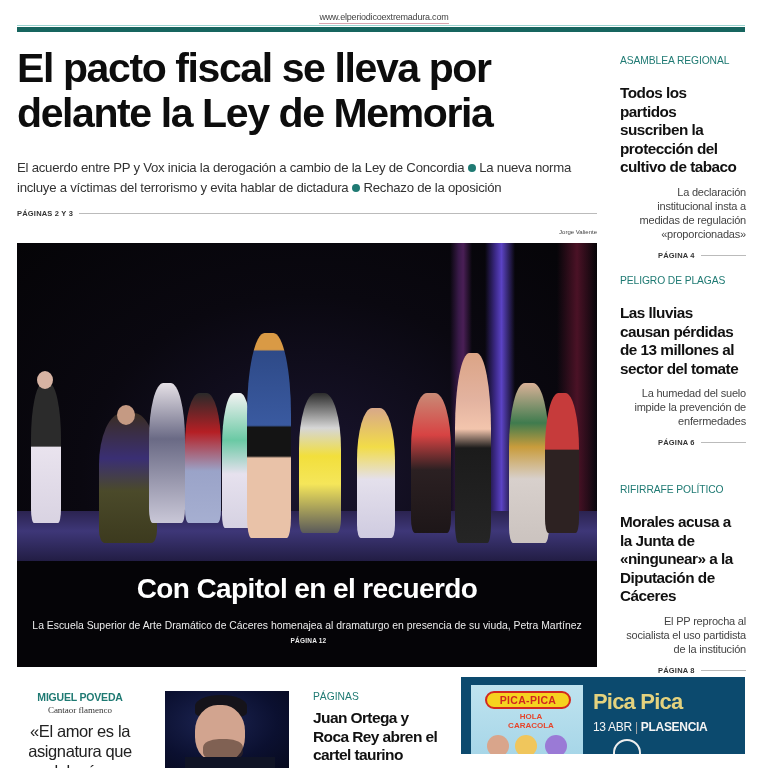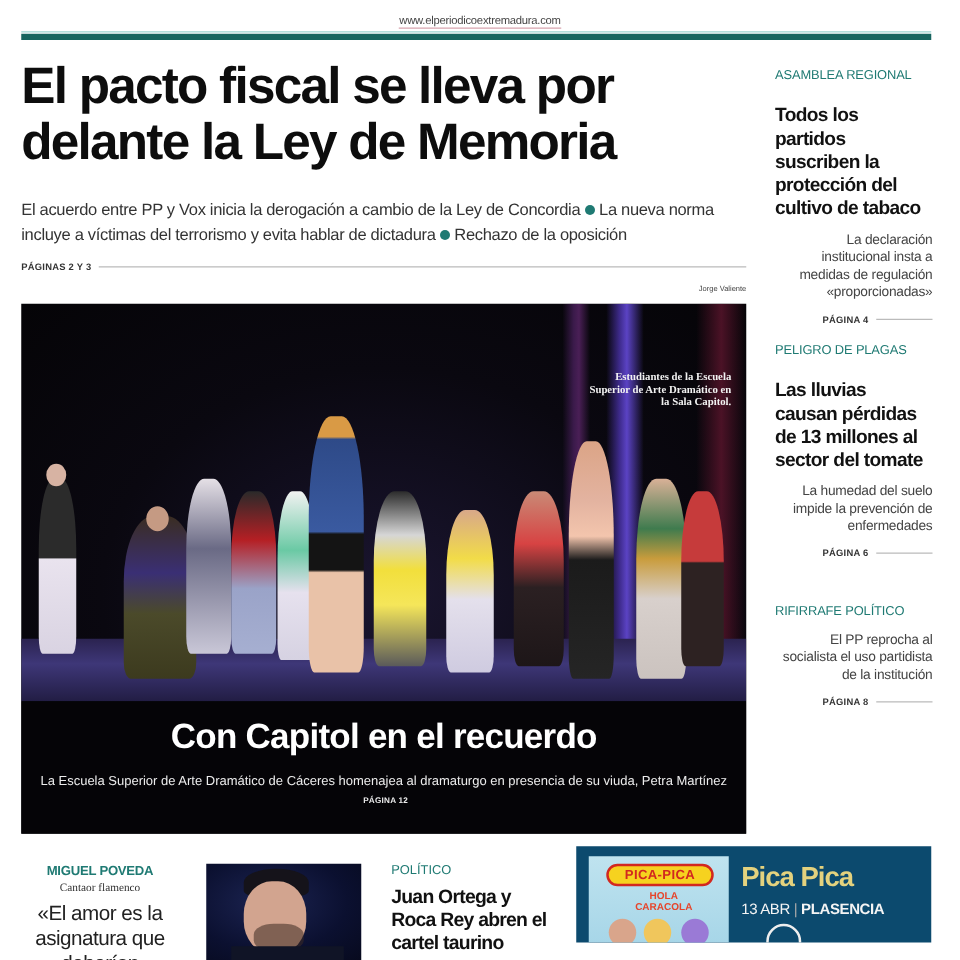--- a/index.html
+++ b/index.html
@@ -93,21 +93,20 @@
   <div class="dancer" style="left:168px;top:150px;width:36px;height:130px;background:linear-gradient(180deg,#2a2a2a 0%,#b51f24 30%,#9aa3c8 60%,#a6afd1 100%);"></div>
   <div class="dancer" style="left:205px;top:150px;width:30px;height:135px;background:linear-gradient(180deg,#f2f2f2 0%,#6ac9a4 35%,#e6e1ee 60%,#d6d2e2 100%);"></div>
   <div class="dancer" style="left:230px;top:90px;width:44px;height:205px;background:linear-gradient(180deg,#d99a45 0%,#d99a45 8%,#2e4a88 9%,#3a5aa0 45%,#141414 46%,#141414 60%,#e9c2a8 61%,#e9c2a8 100%);"></div>
   <div class="dancer" style="left:282px;top:150px;width:42px;height:140px;background:linear-gradient(180deg,#2c2c2c 0%,#d6d6d6 25%,#f2df3c 45%,#f5e65a 65%,#5a5a5a 100%);"></div>
   <div class="dancer" style="left:340px;top:165px;width:38px;height:130px;background:linear-gradient(180deg,#d8a889 0%,#f2dc48 30%,#e4e0ec 55%,#cfcbe0 100%);"></div>
   <div class="dancer" style="left:394px;top:150px;width:40px;height:140px;background:linear-gradient(180deg,#c98a76 0%,#d74343 30%,#2b2022 55%,#1d1618 100%);"></div>
   <div class="dancer" style="left:438px;top:110px;width:36px;height:190px;background:linear-gradient(180deg,#dba486 0%,#e3b3a0 25%,#f3c5ad 40%,#1b1b1b 50%,#252525 100%);"></div>
   <div class="dancer" style="left:492px;top:140px;width:40px;height:160px;background:linear-gradient(180deg,#d9b197 0%,#3f7b4e 25%,#c99c3c 40%,#d8d0cc 60%,#cbc3bf 100%);"></div>
   <div class="dancer" style="left:528px;top:150px;width:34px;height:140px;background:linear-gradient(180deg,#c63b3b 0%,#c63b3b 40%,#2d2222 41%,#2d2222 100%);"></div>
 
-  <div class="photo-caption">Estudiantes de la Escuela Superior de Arte Dramático en la Sala Capitol.</div>
   <div class="photo-title">Con Capitol en el recuerdo</div>
   <div class="photo-sub">
     <span>La Escuela Superior de Arte Dramático de Cáceres homenajea al dramaturgo en presencia de su viuda, Petra Martínez</span>
     <span class="pg">PÁGINA 12</span>
   </div>
 </div>
 
 <div class="sidebar" style="top:54px;">
   <div class="kicker">ASAMBLEA REGIONAL</div>
   <div class="side-title">Todos los partidos suscriben la protección del cultivo de tabaco</div>
@@ -123,20 +122,21 @@
   <div class="side-title">Las lluvias causan pérdidas de 13 millones al sector del tomate</div>
   <div class="side-text">La humedad del suelo impide la prevención de enfermedades</div>
   <div class="side-pages">
     <span class="pages-label">PÁGINA 6</span>
     <span class="pages-rule"></span>
   </div>
 </div>
 
 <div class="sidebar" style="top:483px;">
   <div class="kicker">RIFIRRAFE POLÍTICO</div>
+  <div class="side-title">Morales acusa a la Junta de «ningunear» a la Diputación de Cáceres</div>
   <div class="side-text">El PP reprocha al socialista el uso partidista de la institución</div>
   <div class="side-pages">
     <span class="pages-label">PÁGINA 8</span>
     <span class="pages-rule"></span>
   </div>
 </div>
 
 <div class="bottom-quote">
   <div class="bq-name">MIGUEL POVEDA</div>
   <div class="bq-role">Cantaor flamenco</div>
@@ -144,21 +144,21 @@
 </div>
 
 <div class="singer">
   <div style="position:absolute;left:30px;top:4px;width:52px;height:22px;border-radius:50% 50% 20% 20%;background:#15131a;"></div>
   <div style="position:absolute;left:30px;top:14px;width:50px;height:58px;border-radius:45%;background:#d2a48f;"></div>
   <div style="position:absolute;left:38px;top:48px;width:40px;height:22px;border-radius:40%;background:#3d2a22;opacity:0.55;"></div>
   <div style="position:absolute;left:20px;top:66px;width:90px;height:20px;background:#101426;"></div>
 </div>
 
 <div class="bottom-story">
-  <div class="bs-kicker">POLÍTICO</div>
+  <div class="bs-kicker">PÁGINAS</div>
   <div class="bs-title">Juan Ortega y Roca Rey abren el cartel taurino</div>
 </div>
 
 <div class="ad">
   <div class="ad-poster">
     <div class="ad-logo">PICA-PICA</div>
     <div class="ad-sub">HOLA CARACOLA</div>
     <div style="position:absolute;left:16px;top:50px;width:22px;height:22px;border-radius:50%;background:#d9a58b;"></div>
     <div style="position:absolute;left:44px;top:50px;width:22px;height:22px;border-radius:50%;background:#f0c65c;"></div>
     <div style="position:absolute;left:74px;top:50px;width:22px;height:22px;border-radius:50%;background:#9a7ad6;"></div>

